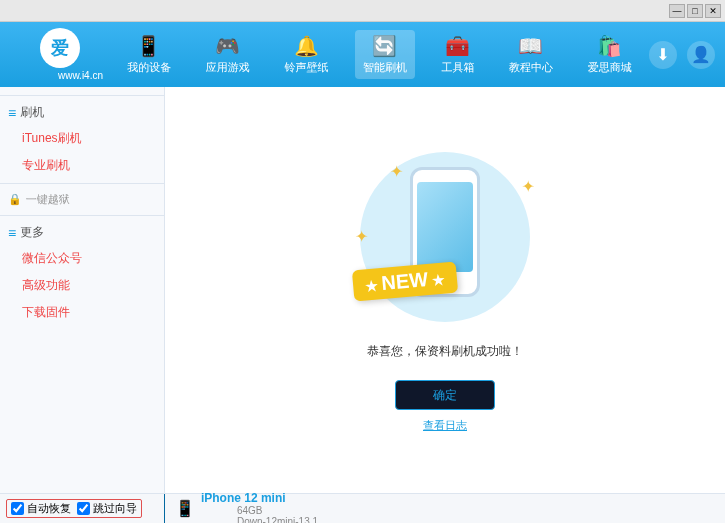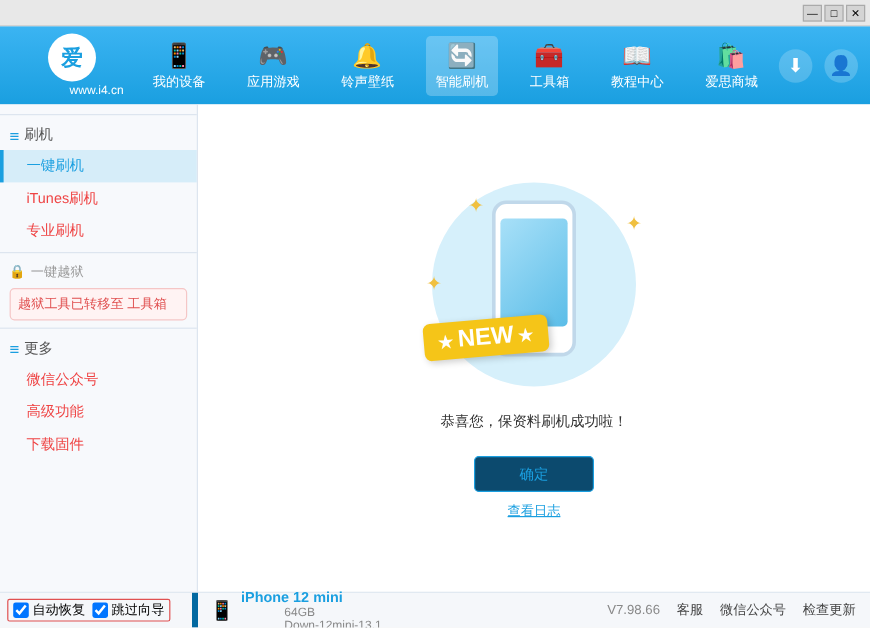--- a/index.html
+++ b/index.html
@@ -215,21 +215,21 @@
       font-size: 14px;
     }
 
     .success-text {
       font-size: 12px; color: #333;
       margin-bottom: 20px;
     }
     .confirm-btn {
       width: 100px; height: 30px;
       border: 1px solid #1a9fe0;
-      background: #0c4a6e;
+      background: #0f172a;
       color: #1a9fe0;
       border-radius: 4px;
       cursor: pointer;
       font-size: 12px;
       margin-bottom: 8px;
     }
     .view-link {
       font-size: 11px; color: #1a9fe0; cursor: pointer;
       text-decoration: underline;
     }
@@ -250,21 +250,21 @@
     .version-text { color: #888; }
 
     .bottom-section {
       display: flex;
       height: 30px;
       background: #f5f7fa;
       border-top: 1px solid #dde5ef;
     }
     .bottom-left-section {
       width: 165px;
-      border-right: 5px solid #0369a1;
+      border-right: 1px solid #0369a1;
       display: flex;
       align-items: center;
       padding: 0 6px;
       gap: 4px;
     }
     .bottom-device-section {
       flex: 1;
       display: flex; align-items: center;
       padding: 0 10px;
     }
@@ -327,39 +327,32 @@
 
 <div class="main-area">
 
   <div class="sidebar">
     <div class="sidebar-divider"></div>
 
     <div class="sidebar-section-header">
       <span class="sidebar-section-icon">≡</span>
       <span>刷机</span>
     </div>
-    <div class="sidebar-item active">
-      <span>一键刷机</span>
-    </div>
     <div class="sidebar-item">
       <span>iTunes刷机</span>
     </div>
     <div class="sidebar-item">
       <span>专业刷机</span>
     </div>
 
     <div class="sidebar-divider"></div>
 
     <div class="sidebar-locked">
       <span>🔒</span>
       <span>一键越狱</span>
-    </div>
-    <div class="sidebar-warning-box">
-      <span>越狱工具已转移至
-工具箱</span>
     </div>
 
     <div class="sidebar-divider"></div>
 
     <div class="sidebar-more-header">
       <span class="sidebar-section-icon">≡</span>
       <span>更多</span>
     </div>
     <div class="sidebar-item">
       <span>微信公众号</span>
@@ -409,19 +402,13 @@
   <div class="bottom-device-section">
     <div style="display:flex;align-items:center;gap:6px;">
       <span style="font-size:16px;color:#1a9fe0;">📱</span>
       <div>
         <div class="device-name">iPhone 12 mini</div>
         <div class="device-detail">64GB</div>
         <div class="device-detail">Down-12mini-13,1</div>
       </div>
     </div>
   </div>
-  <div class="bottom-status-right">
-    <span class="version-text">V7.98.66</span>
-    <span class="bottom-link">客服</span>
-    <span class="bottom-link">微信公众号</span>
-    <span class="bottom-link">检查更新</span>
-  </div>
 </div>
 
 </body></html>

